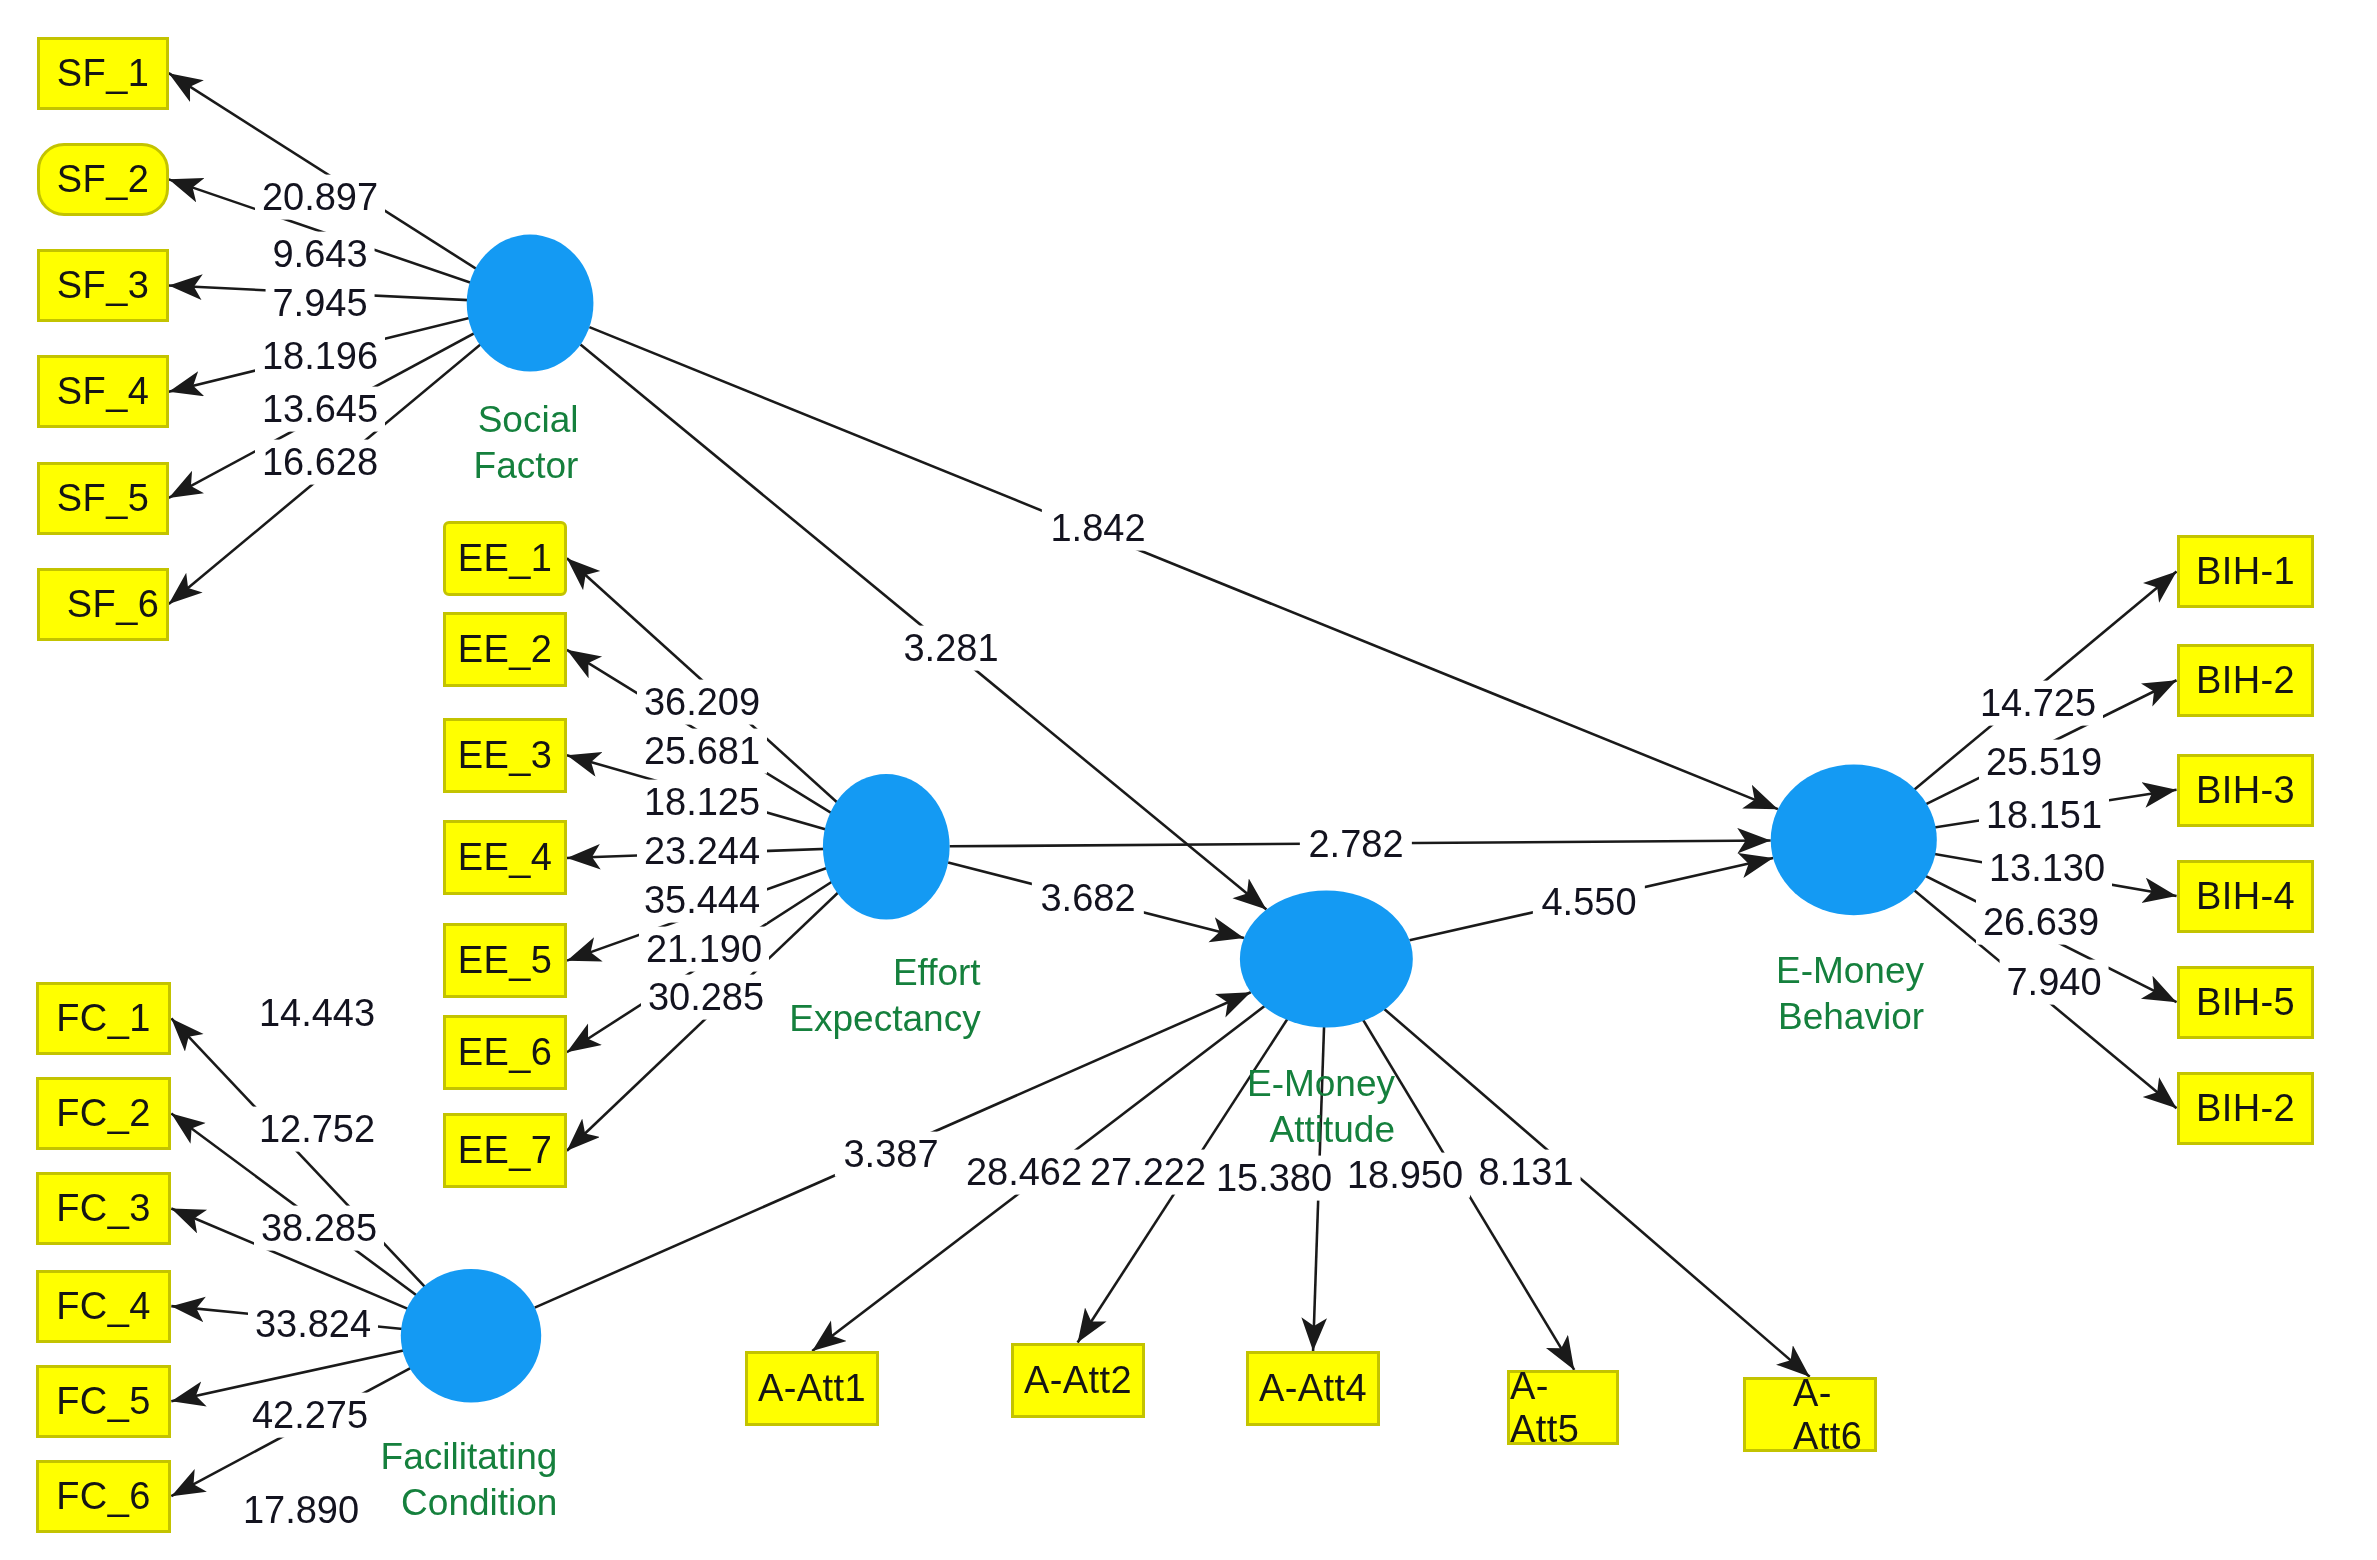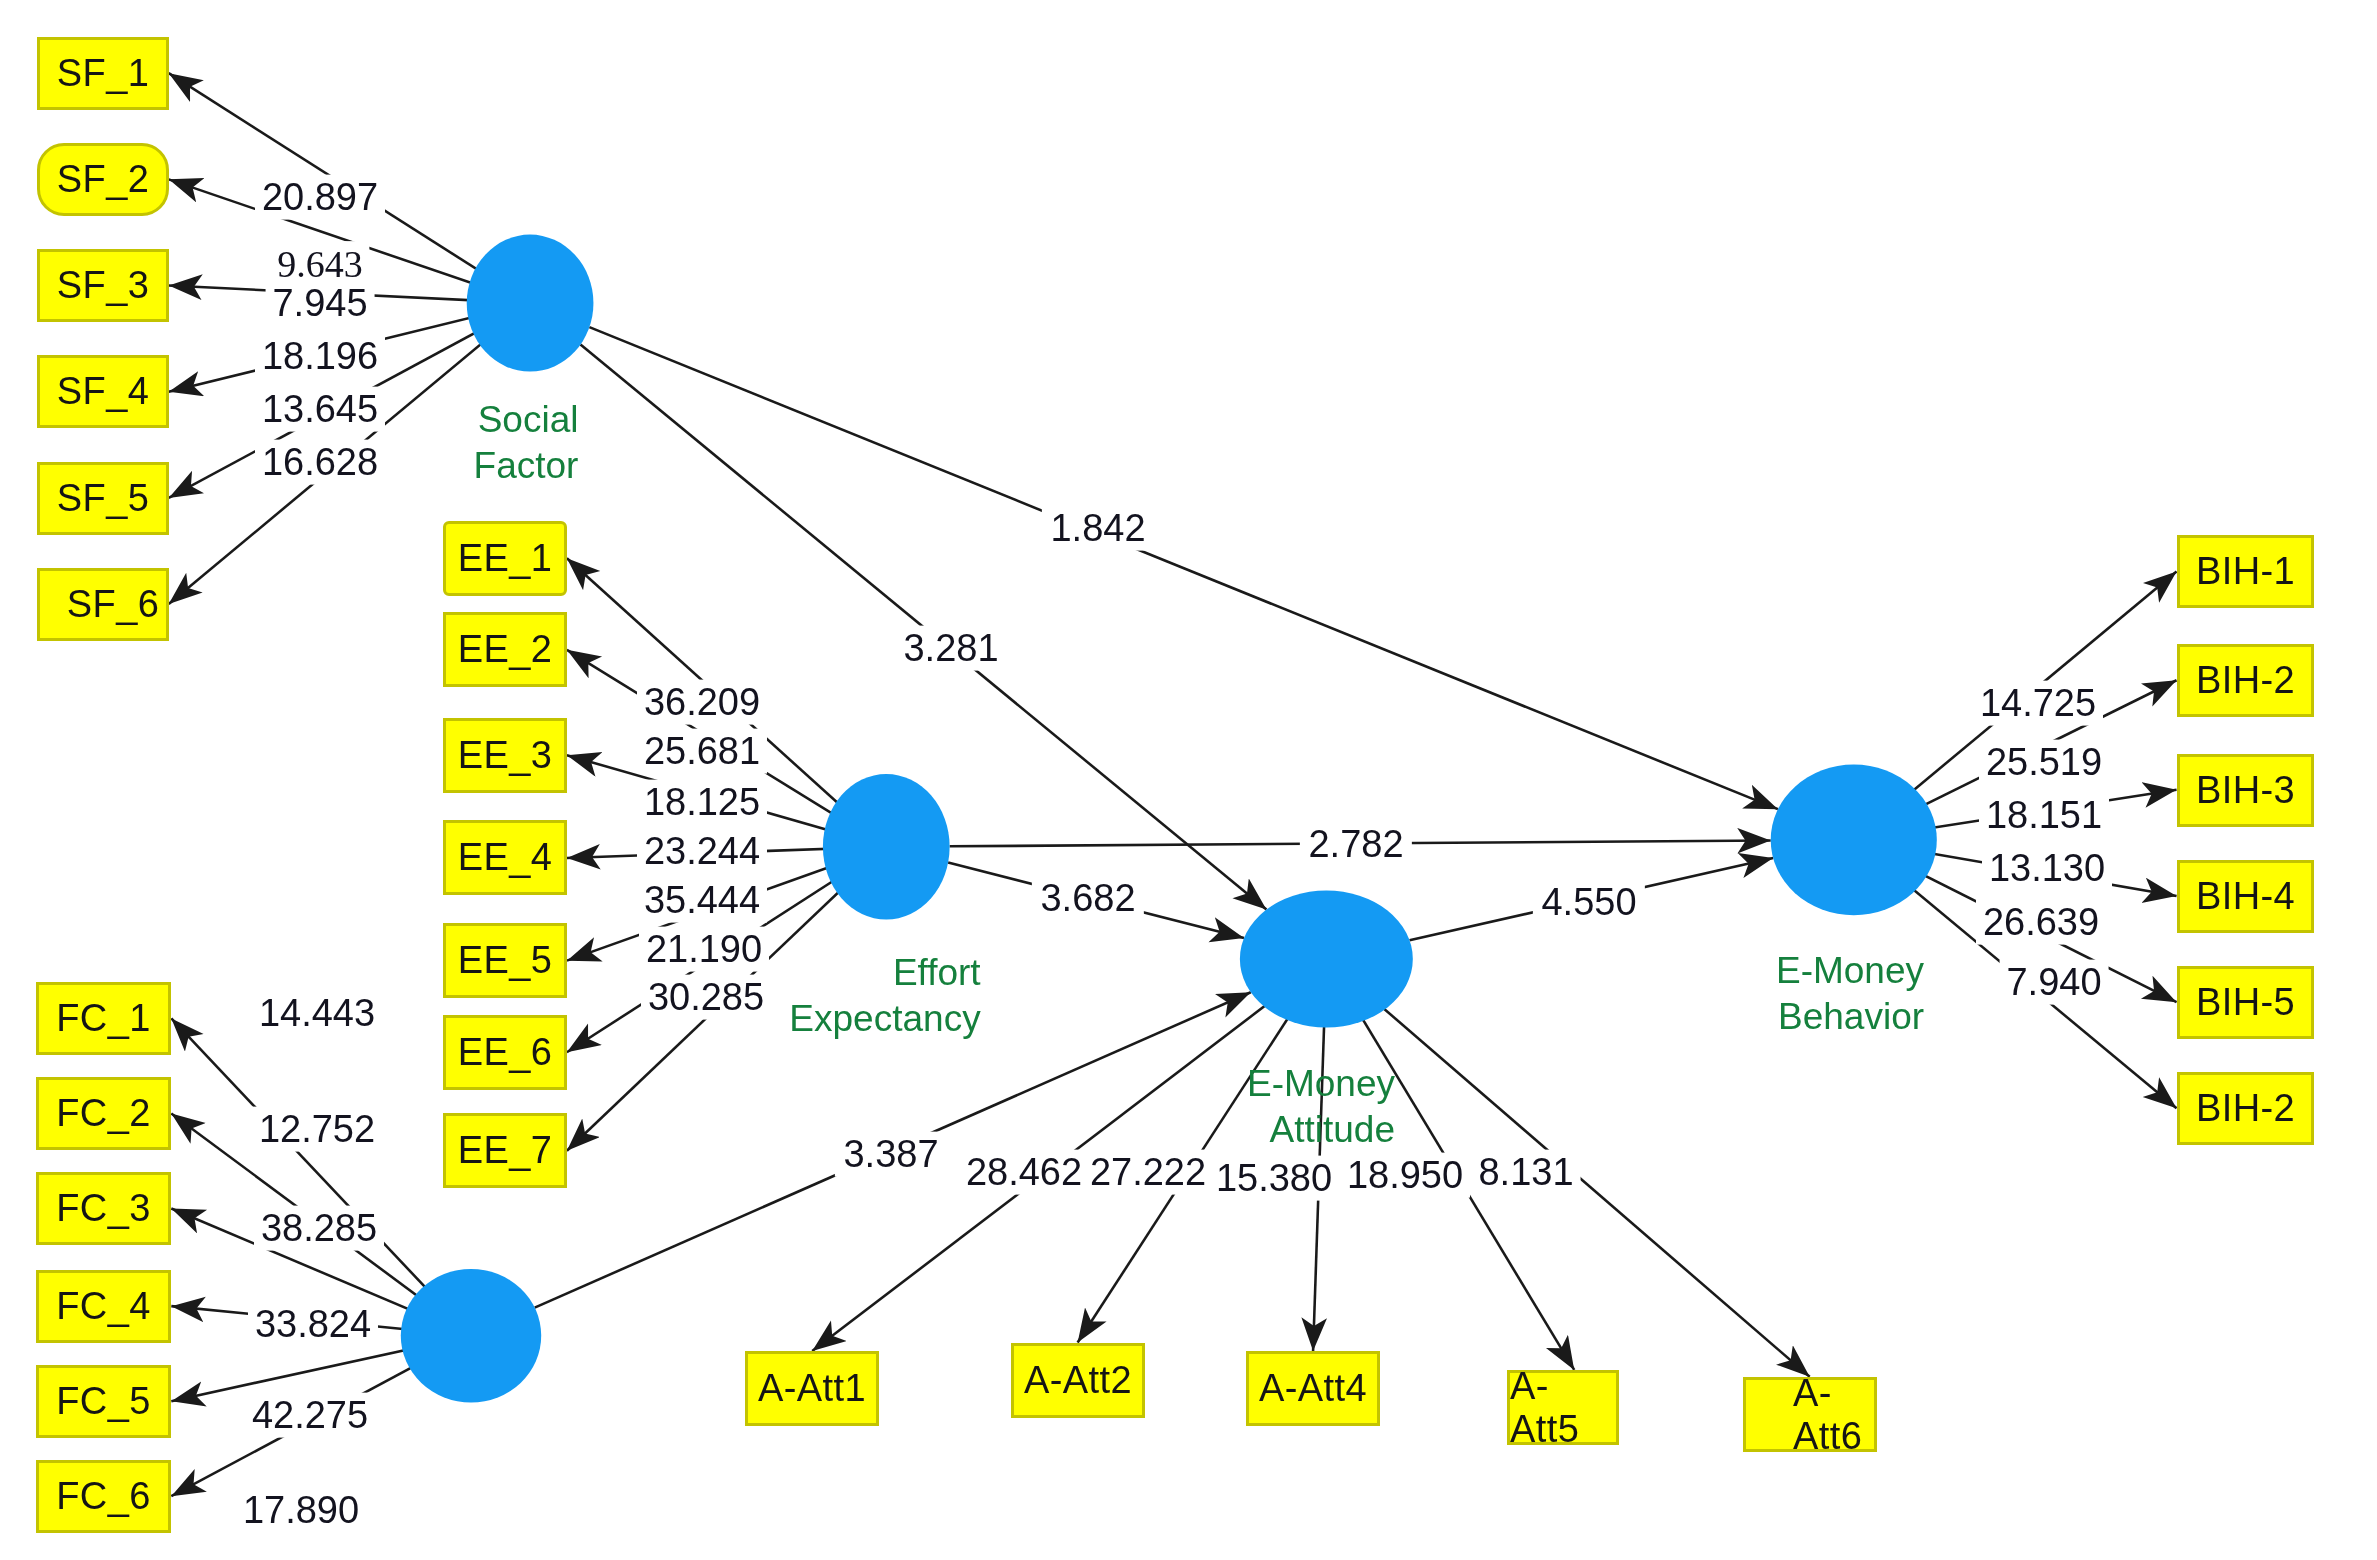--- a/index.html
+++ b/index.html
@@ -70,21 +70,21 @@
       <ellipse cx="2165" cy="981" rx="97" ry="88" fill="#149af3"></ellipse>
     </svg>
   <div id="overlay">
       <div class="ibox" style="left: 37px; top: 37px; width: 132px; height: 73px;">
         <div class="">SF_1</div>
       </div>
       <div class="vlabel" style="left: 320px; top: 197px;">20.897</div>
       <div class="ibox" style="left: 37px; top: 143px; width: 132px; height: 73px; border-radius: 27px;">
         <div class="">SF_2</div>
       </div>
-      <div class="vlabel" style="left: 320px; top: 264px; font-family: Liberation Serif, serif;">9.643</div>
+      <div class="vlabel" style="left: 320px; top: 254px;">9.643</div>
       <div class="ibox" style="left: 37px; top: 249px; width: 132px; height: 73px;">
         <div class="">SF_3</div>
       </div>
       <div class="vlabel" style="left: 320px; top: 303px;">7.945</div>
       <div class="ibox" style="left: 37px; top: 355px; width: 132px; height: 73px;">
         <div class="">SF_4</div>
       </div>
       <div class="vlabel" style="left: 320px; top: 356px;">18.196</div>
       <div class="ibox" style="left: 37px; top: 462px; width: 132px; height: 73px;">
         <div class="">SF_5</div>
@@ -197,20 +197,24 @@
       <div class="plabel" style="left: 891px; top: 1154px;">3.387</div>
       <div class="plabel" style="left: 1589px; top: 902px;">4.550</div>
       <div class="clabel" style="left: 526px; top: 443px;">
         <div class="">Social</div>
         <div class="">Factor</div>
       </div>
       <div class="clabel" style="left: 885px; top: 996px;">
         <div class="">Effort</div>
         <div class="">Expectancy</div>
       </div>
+      <div class="clabel" style="left: 469px; top: 1480px;">
+        <div class="">Facilitating</div>
+        <div class="">Condition</div>
+      </div>
       <div class="clabel" style="left: 1321px; top: 1107px;">
         <div class="">E-Money</div>
         <div class="">Attitude</div>
       </div>
       <div class="clabel" style="left: 1850px; top: 994px;">
         <div class="">E-Money</div>
         <div class="">Behavior</div>
       </div>
     </div>
 </div>

